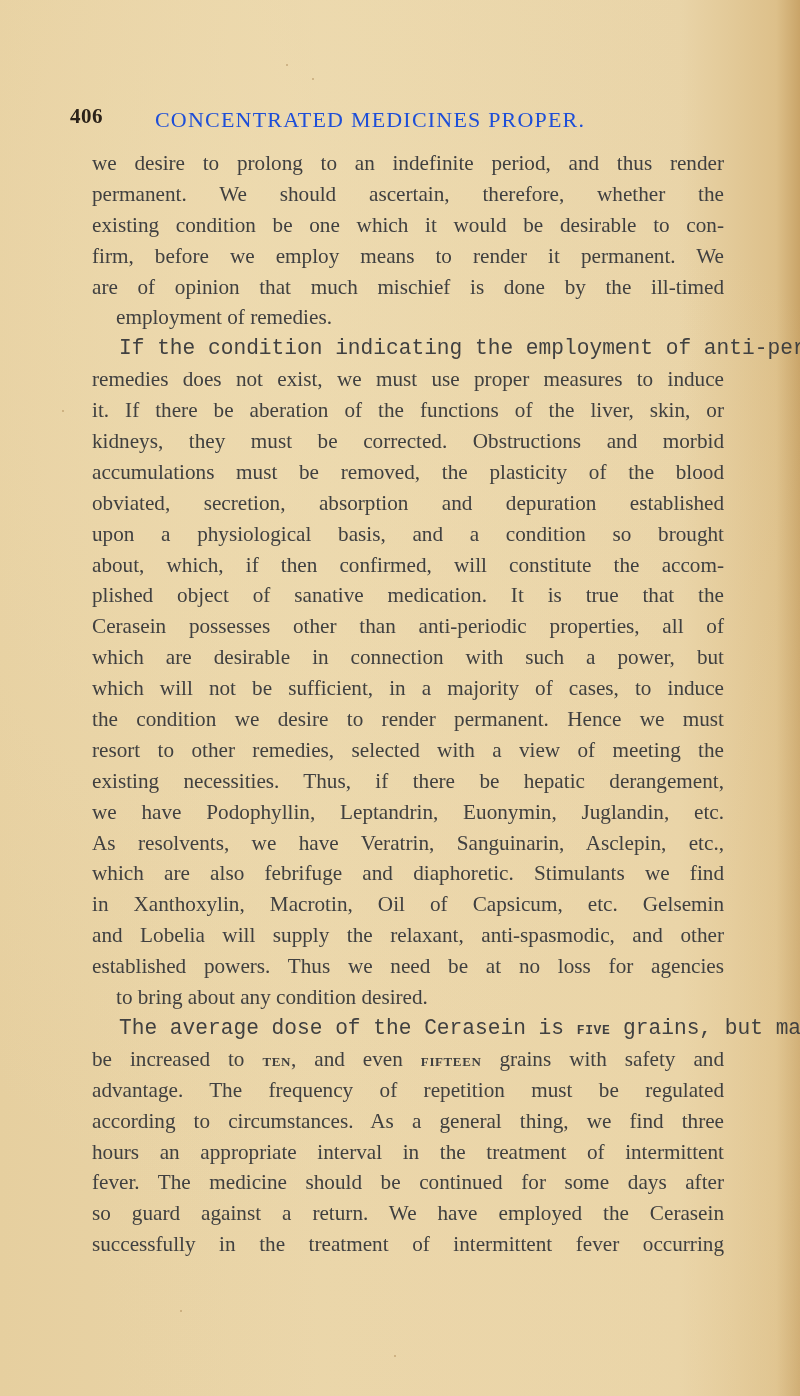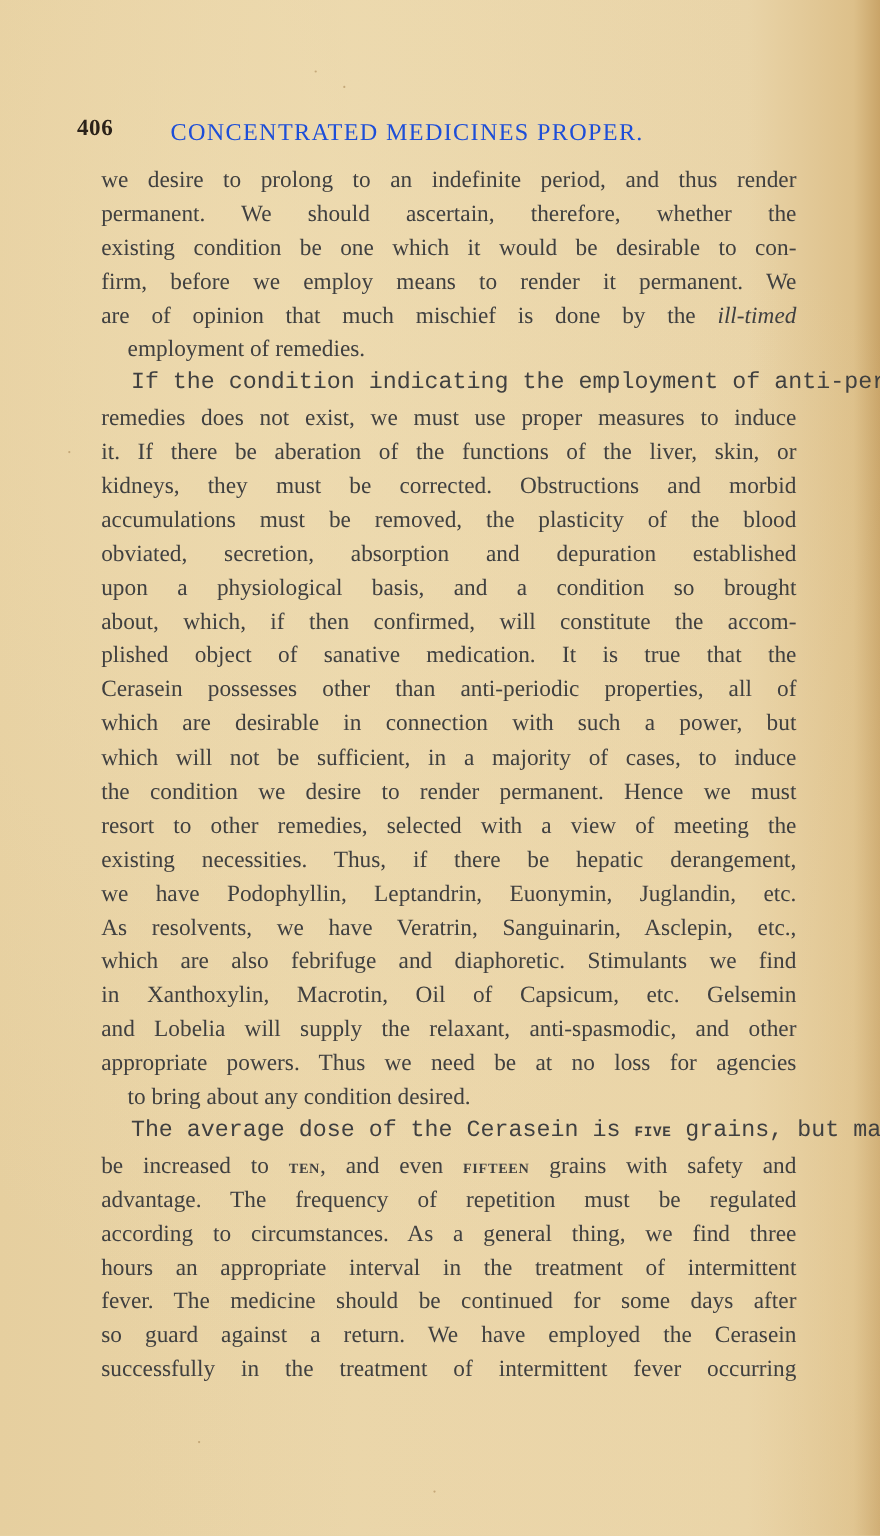--- a/index.html
+++ b/index.html
@@ -76,21 +76,20 @@
       padding-left: 27px;
       font-family: Liberation Mono, monospace;
     }
     .sc {
       font-variant: small-caps;
       font-weight: bold;
       letter-spacing: 0.6px;
       font-size: 19px;
     }
     .it {
-      font-style: italic;
     }
     .speck {
       position: absolute;
       width: 2px; height: 2px;
       border-radius: 50%;
       background: rgba(150,110,60,0.45);
     }
   </style>
 </head>
 <body>
@@ -127,21 +126,21 @@
       <span class="line">which are desirable in connection with such a power, but</span>
       <span class="line">which will not be sufficient, in a majority of cases, to induce</span>
       <span class="line">the condition we desire to render permanent.  Hence we must</span>
       <span class="line">resort to other remedies, selected with a view of meeting the</span>
       <span class="line">existing necessities.  Thus, if there be hepatic derangement,</span>
       <span class="line">we have Podophyllin, Leptandrin, Euonymin, Juglandin, etc.</span>
       <span class="line">As resolvents, we have Veratrin, Sanguinarin, Asclepin, etc.,</span>
       <span class="line">which are also febrifuge and diaphoretic.  Stimulants we find</span>
       <span class="line">in Xanthoxylin, Macrotin, Oil of Capsicum, etc.  Gelsemin</span>
       <span class="line">and Lobelia will supply the relaxant, anti-spasmodic, and other</span>
-      <span class="line">appropriate powers.  Thus we need be at no loss for agencies</span>
+      <span class="line">established powers.  Thus we need be at no loss for agencies</span>
       <span class="line last">to bring about any condition desired.</span>
     </div>
 
     <div>
       <span class="line indent"><span>The average dose of the Cerasein is </span><span class="sc">five</span><span> grains, but may</span></span>
       <span class="line"><span>be increased to </span><span class="sc">ten</span><span>, and even </span><span class="sc">fifteen</span><span> grains with safety and</span></span>
       <span class="line">advantage.  The frequency of repetition must be regulated</span>
       <span class="line">according to circumstances.  As a general thing, we find three</span>
       <span class="line">hours an appropriate interval in the treatment of intermittent</span>
       <span class="line">fever.  The medicine should be continued for some days after</span>

